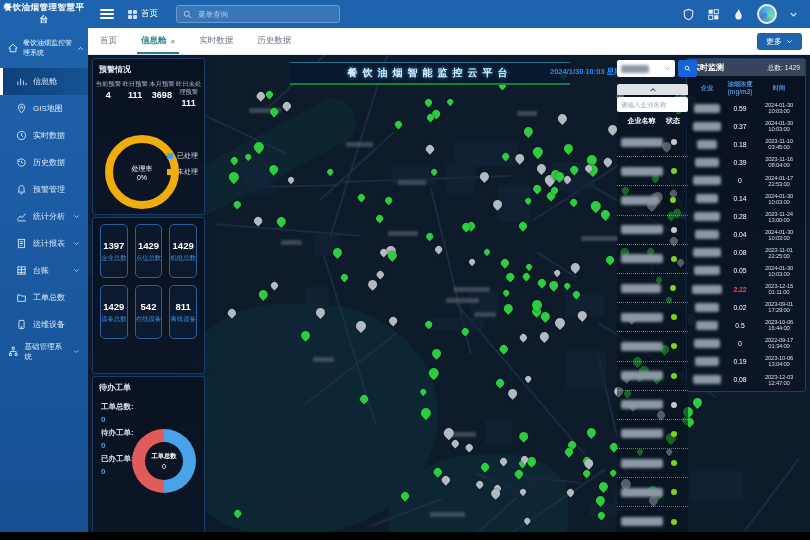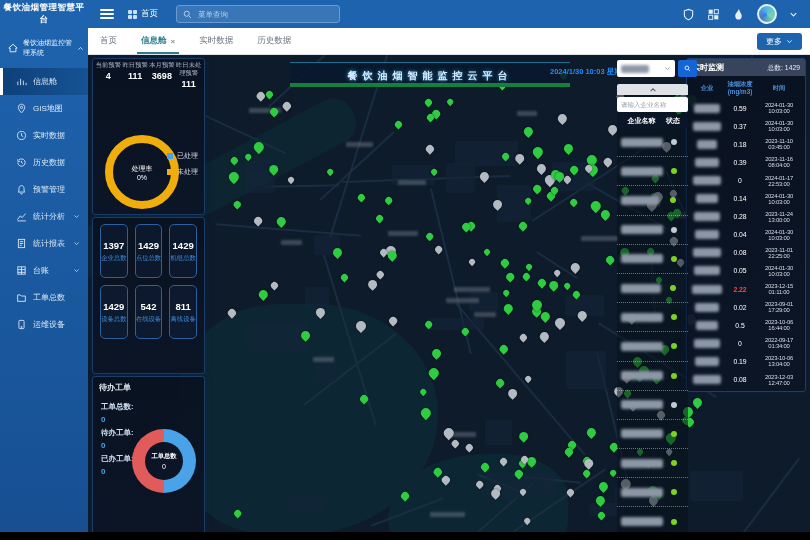--- a/index.html
+++ b/index.html
@@ -41,21 +41,21 @@
   #footer{position:absolute;left:0;bottom:0;width:810px;height:8px;background:#000;z-index:40;}
   
   #map{position:absolute;inset:0;background:#0e1b2a;overflow:hidden;}
   .water{position:absolute;background:#0c2733;border-radius:45% 55% 60% 40%;}
   .river{position:absolute;background:#0d2431;transform:rotate(62deg);border-radius:20px;}
   .road{position:absolute;height:2px;background:#1d3147;opacity:.8;}
   .blk{position:absolute;background:#142438;opacity:.6;border-radius:2px;}
   .pin{position:absolute;border-radius:50% 50% 0 50%;transform:rotate(45deg);box-shadow:0 0 2px rgba(0,0,0,.6);}
   .maplabel{position:absolute;background:#76808e;opacity:.45;filter:blur(1px);border-radius:1px;}
   #map-banner{position:absolute;left:202px;top:8px;width:280px;height:20px;background:rgba(9,24,44,.88);
-      border-top:1px solid #1f7090;border-bottom:4px solid #15803d;display:flex;align-items:flex-end;justify-content:center;z-index:5;}
+      border-top:1px solid #1f7090;border-bottom:2px solid #15803d;display:flex;align-items:center;justify-content:center;z-index:5;}
   #map-banner span{color:#d8ecff;font-size:10px;font-weight:bold;letter-spacing:5px;text-shadow:0 0 4px #2aa0d8;}
   #map-datetime{position:absolute;left:462px;top:13px;color:#1f8fff;font-size:7.5px;font-weight:bold;z-index:5;}
   
   .panel{position:absolute;background:linear-gradient(180deg,rgba(9,17,31,.93),rgba(11,21,38,.95));
       border:1px solid #1d3c66;border-radius:3px;box-shadow:0 0 6px rgba(0,40,90,.5);z-index:6;}
   .p-title{color:#e6edf5;font-size:8px;font-weight:bold;padding:5px 6px 3px;}
   
   #alarm-stats{display:grid;grid-template-columns:repeat(4,1fr);padding:2px 2px;}
   .a-stat{text-align:center;}
   .a-stat .lb{color:#aebbd0;font-size:6.3px;line-height:1.25;}
@@ -241,20 +241,32 @@
           <path d="M1.8 3.2h3l1 1.2h4.4v5.8H1.8Z"></path>
         </svg>
         <span>工单总数</span>
       </div>
       <div class="s-item">
         <svg width="11" height="11" viewBox="0 0 12 12" fill="none" stroke="#d7e5f6" stroke-width="1">
           <rect x="3.2" y="1.5" width="5.6" height="9" rx="1"></rect>
           <circle cx="6" cy="8.8" r=".7"></circle>
         </svg>
         <span>运维设备</span>
+      </div>
+      <div class="s-item group2">
+        <svg width="11" height="11" viewBox="0 0 12 12" fill="none" stroke="#d7e5f6" stroke-width="1">
+          <rect x="4.9" y="1" width="2.2" height="2.2"></rect>
+          <rect x="1.6" y="8.4" width="2.2" height="2.2"></rect>
+          <rect x="8.2" y="8.4" width="2.2" height="2.2"></rect>
+          <path d="M6 3.2V6M6 6H2.7v2.4M6 6h3.3v2.4"></path>
+        </svg>
+        <span>基础管理系统</span>
+        <svg class="chev" width="7" height="7" viewBox="0 0 10 10">
+          <polyline points="2,3.5 5,6.5 8,3.5" fill="none" stroke="#bcd3ec" stroke-width="1.2"></polyline>
+        </svg>
       </div>
     </div>
 </div>
 
 <div id="tabbar">
   <div id="tabs-holder" style="display:flex;height:100%;">
       <div class="tab">
         <span>首页</span>
       </div>
       <div class="tab active">
@@ -527,20 +539,21 @@
         <span class="pin" style="left: 545px; top: 303px; width: 8.84045px; height: 8.84045px; background: rgb(46, 204, 64);"></span>
         <span class="pin" style="left: 536px; top: 336px; width: 7.16834px; height: 7.16834px; background: rgb(46, 204, 64);"></span>
       </div>
     <div id="map-banner">
       <span>餐饮油烟智能监控云平台</span>
     </div>
     <div id="map-datetime">2024/1/30 10:03 星期二</div>
   </div>
 
   <div class="panel" style="left:4px;top:4px;width:111px;height:155px;">
+    <div class="p-title">预警情况</div>
     <div id="alarm-stats">
         <div class="a-stat">
           <div class="lb">当前预警</div>
           <div class="vl">4</div>
         </div>
         <div class="a-stat">
           <div class="lb">昨日预警</div>
           <div class="vl">111</div>
         </div>
         <div class="a-stat">

